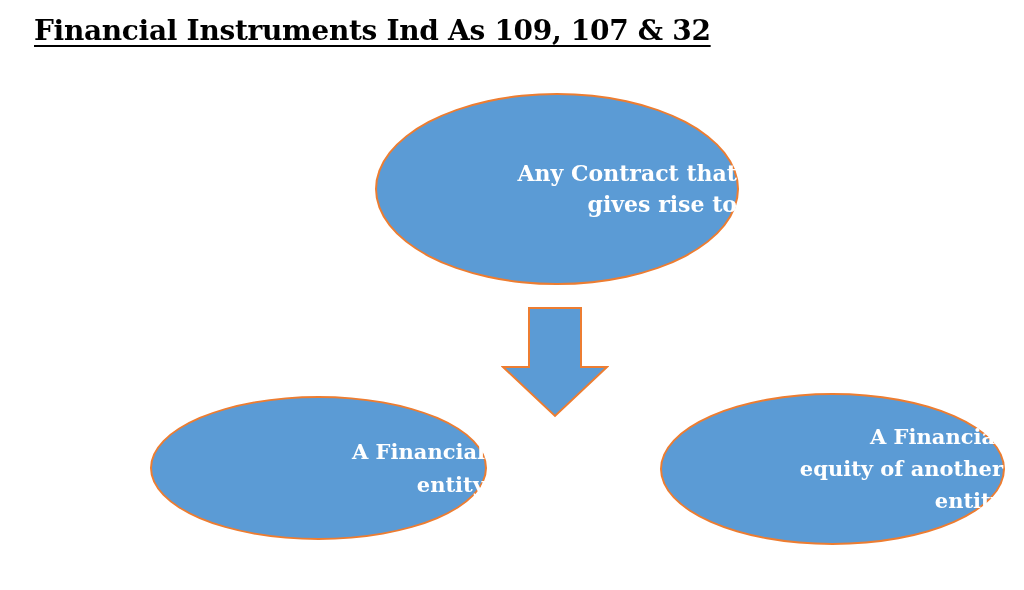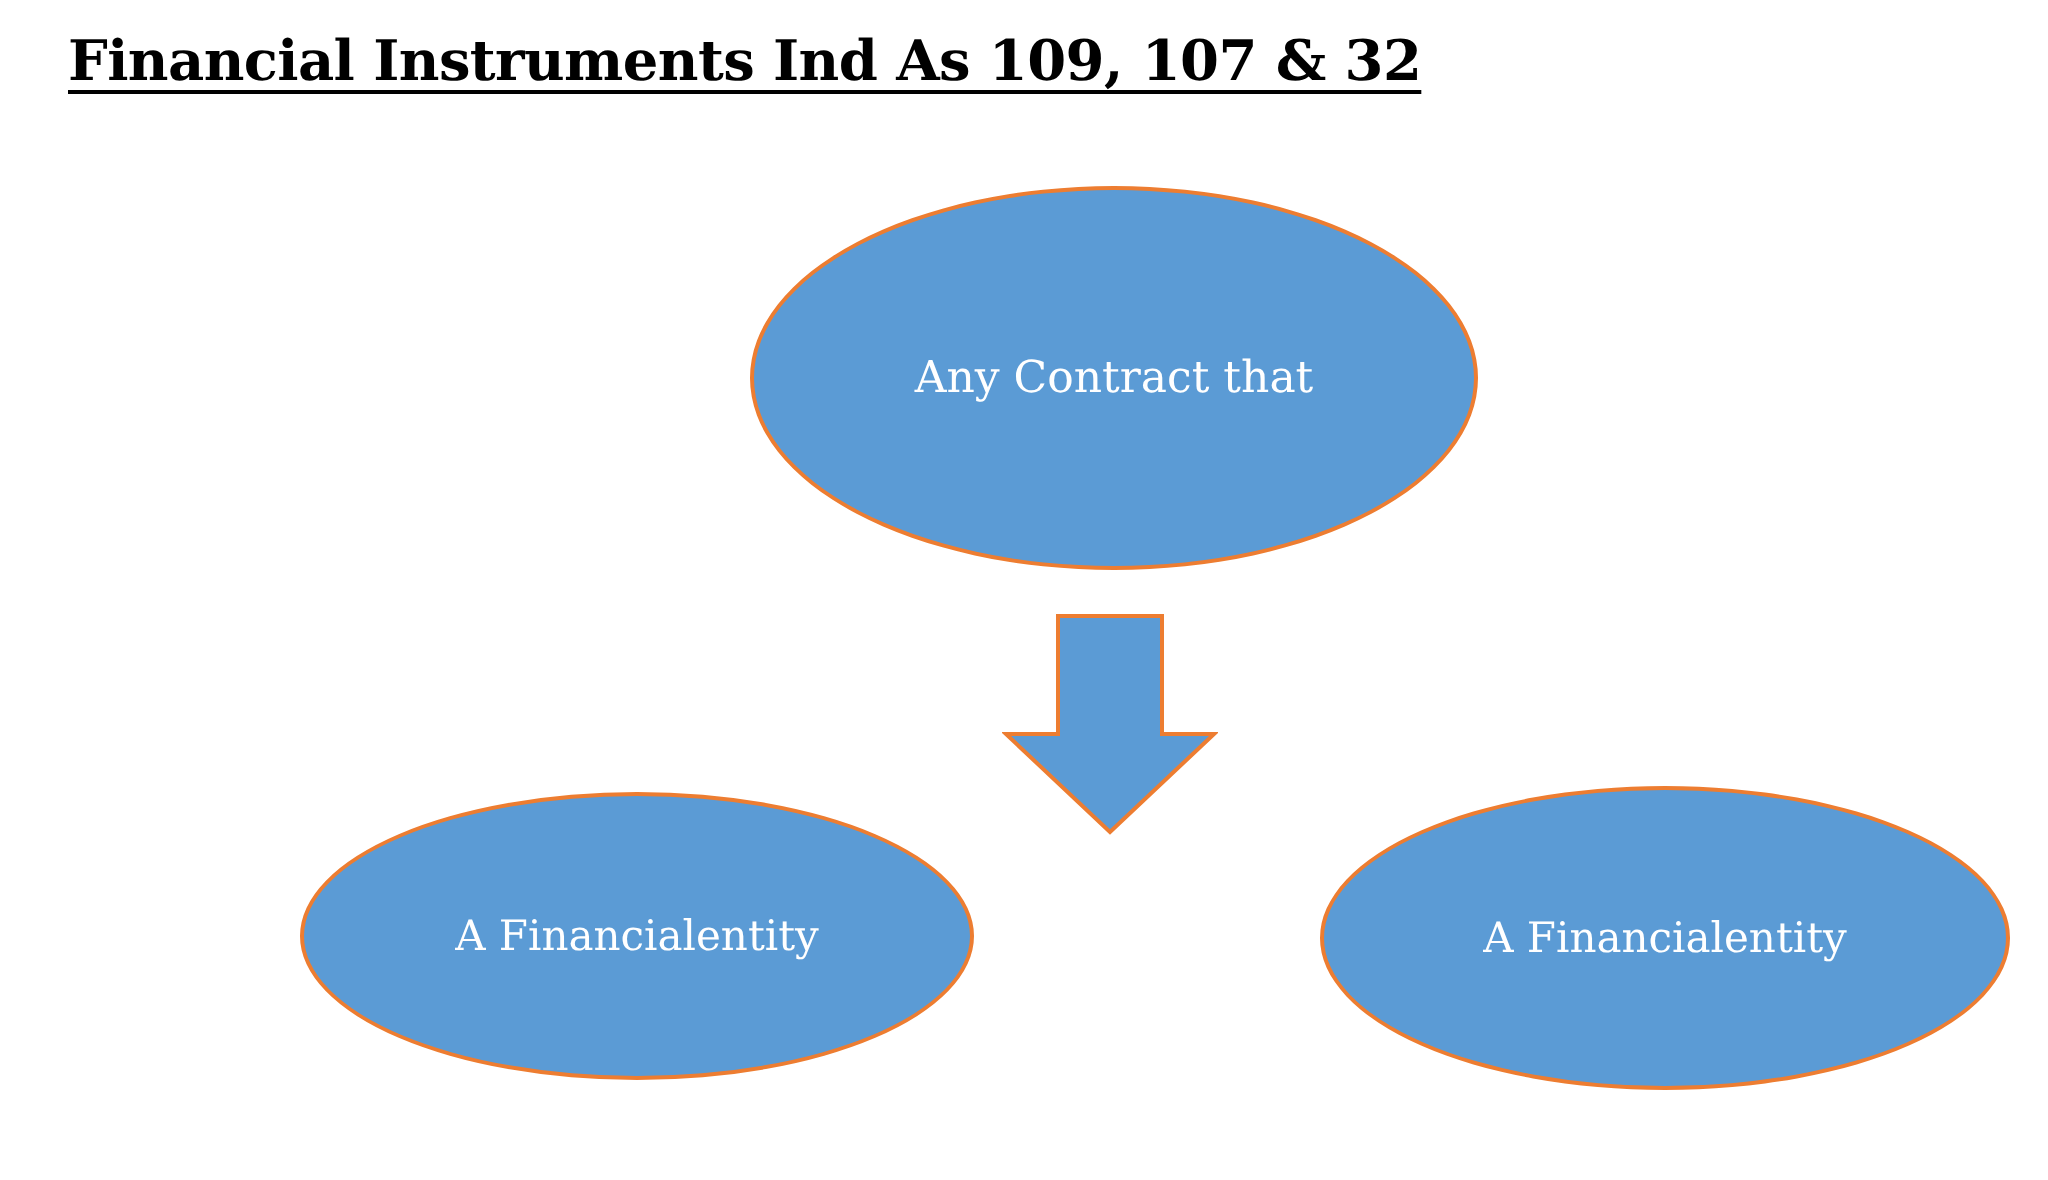--- a/index.html
+++ b/index.html
@@ -34,25 +34,25 @@
     text-underline-offset:5px;
     white-space:nowrap;
     letter-spacing:-0.3px;
   }
   .ellipse{
     position:absolute;
     background:var(--shape-fill);
     border:2px solid var(--shape-border);
     border-radius:50%;
     display:flex;
-    flex-direction:row;
-    align-items:center;
+    flex-direction:column;
+    align-items:flex-end;
     justify-content:center;
     color:var(--shape-text);
-    font-weight:normal;
+    font-weight:bold;
     text-align:center;
   }
   .ellipse .line{display:block;}
   .center-ellipse{
     left:375px;
     top:93px;
     width:364px;
     height:192px;
     font-size:22px;
     line-height:31px;
@@ -90,31 +90,33 @@
 </style>
 </head>
 <body>
 
 <div class="canvas">
 
   <h1 class="title">Financial Instruments Ind As 109, 107 &amp; 32</h1>
 
   <div class="ellipse center-ellipse">
     <span class="line">Any Contract that</span>
+    <span class="line">gives rise to</span>
   </div>
 
   <div class="arrow-wrap">
     <svg viewBox="0 0 108 111" xmlns="http://www.w3.org/2000/svg" aria-hidden="true">
       <polygon points="28,1 80,1 80,60 106,60 54,109 2,60 28,60"></polygon>
     </svg>
   </div>
 
   <div class="ellipse left-ellipse">
     <span class="line">A Financial</span>
     <span class="line">entity</span>
   </div>
 
   <div class="ellipse right-ellipse">
     <span class="line">A Financial</span>
+    <span class="line">equity of another</span>
     <span class="line">entity</span>
   </div>
 
 </div>
 
 </body></html>

